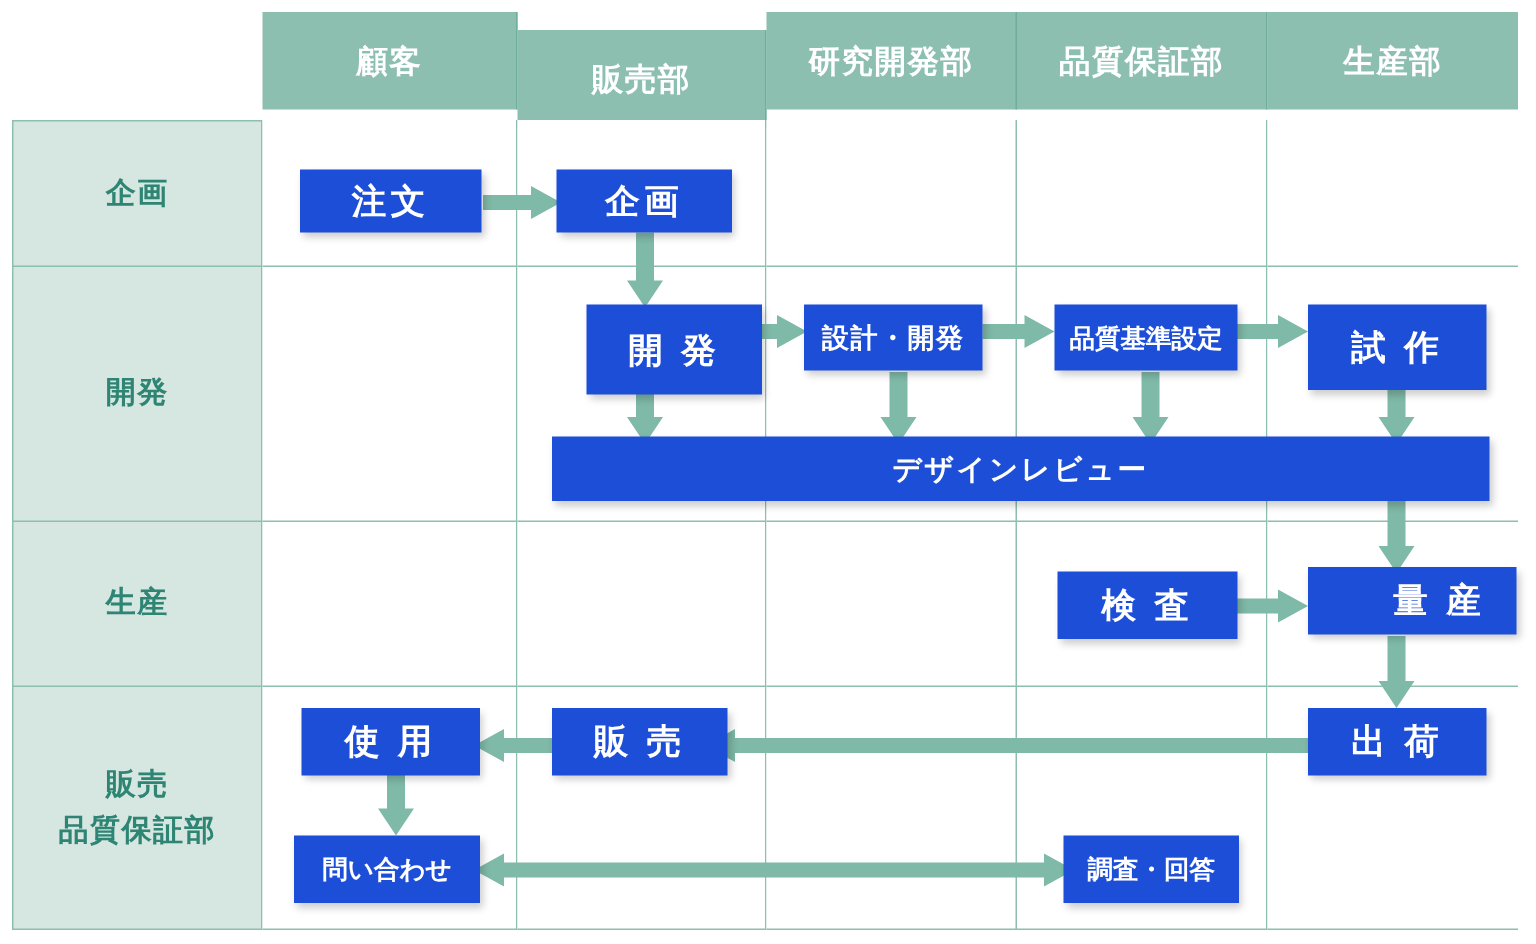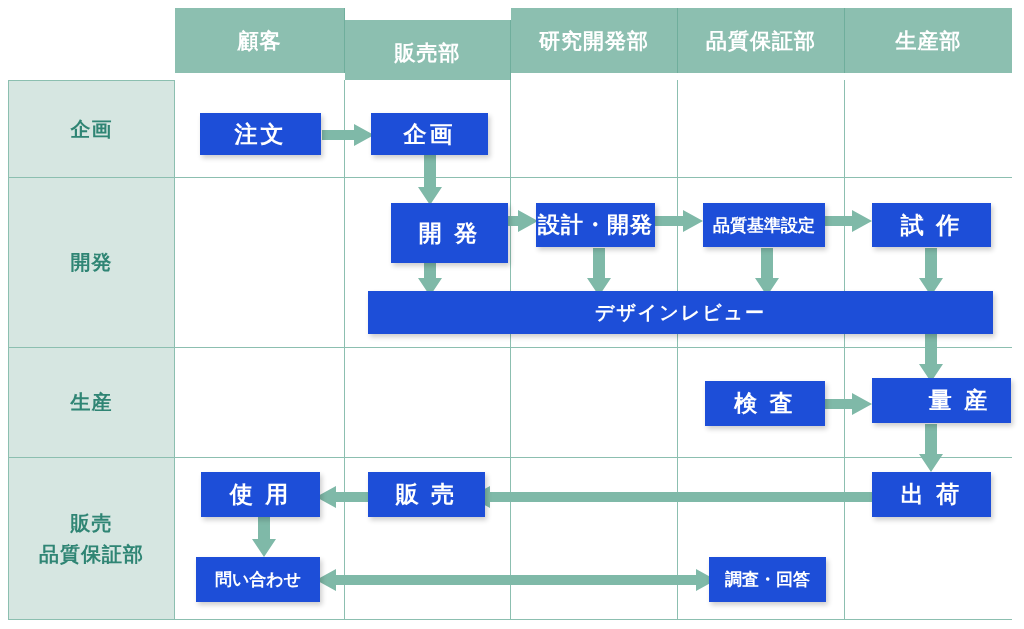--- a/index.html
+++ b/index.html
@@ -34,21 +34,21 @@
   
   .node{
     position:absolute;background:#1d4ed8;color:#ffffff;
     display:flex;align-items:center;justify-content:center;
     box-sizing:border-box;text-align:center;
     font-weight:700;letter-spacing:3px;
     box-shadow:2px 3px 5px rgba(0,0,0,.20);
     z-index:6;
   }
   .node.lg{font-size:23px;}
-  .node.md{font-size:22px;letter-spacing:1px;}
+  .node.md{font-size:18px;letter-spacing:1px;}
   .node.sm{font-size:17px;letter-spacing:0px;}
   .node.bar{font-size:19px;letter-spacing:2px;}
 
   
   .arrow{position:absolute;z-index:4;}
   .arrow svg{display:block;overflow:visible;}
 </style>
 </head>
 <body>
 
@@ -217,21 +217,21 @@
   </div>
 
   <div class="node md" style="left:536px;top:203px;width:119px;height:44px;">
     <span>設計・開発</span>
   </div>
 
   <div class="node sm" style="left:703px;top:203px;width:122px;height:44px;">
     <span>品質基準設定</span>
   </div>
 
-  <div class="node lg" style="left:872px;top:203px;width:119px;height:44px;align-items:center;">
+  <div class="node lg" style="left:872px;top:203px;width:119px;height:57px;align-items:center;">
     <span>試 作</span>
   </div>
 
   <div class="node bar" style="left:368px;top:291px;width:625px;height:43px;">
     <span>デザインレビュー</span>
   </div>
 
   <div class="node lg" style="left:705px;top:381px;width:120px;height:45px;">
     <span>検 査</span>
   </div>

